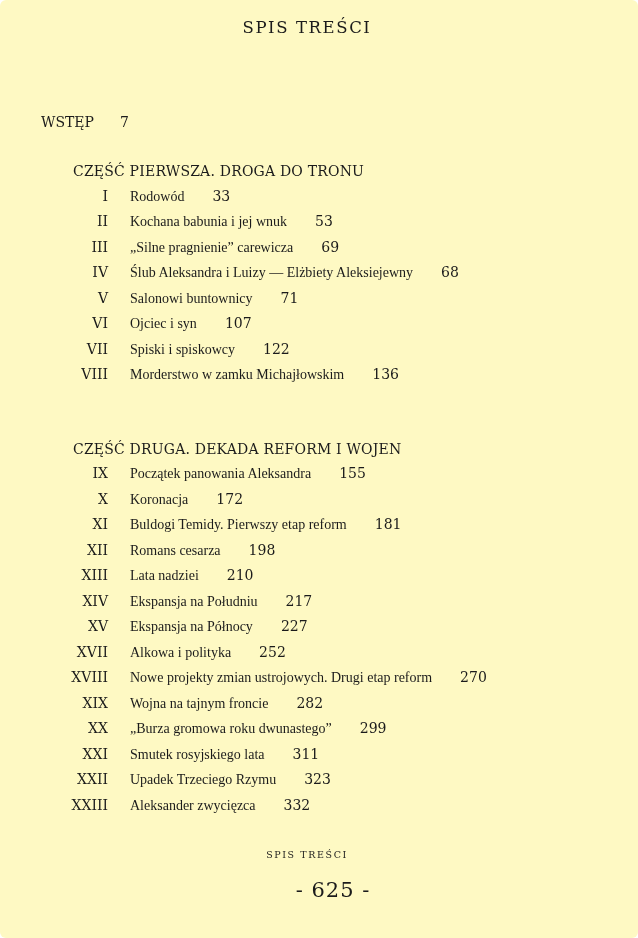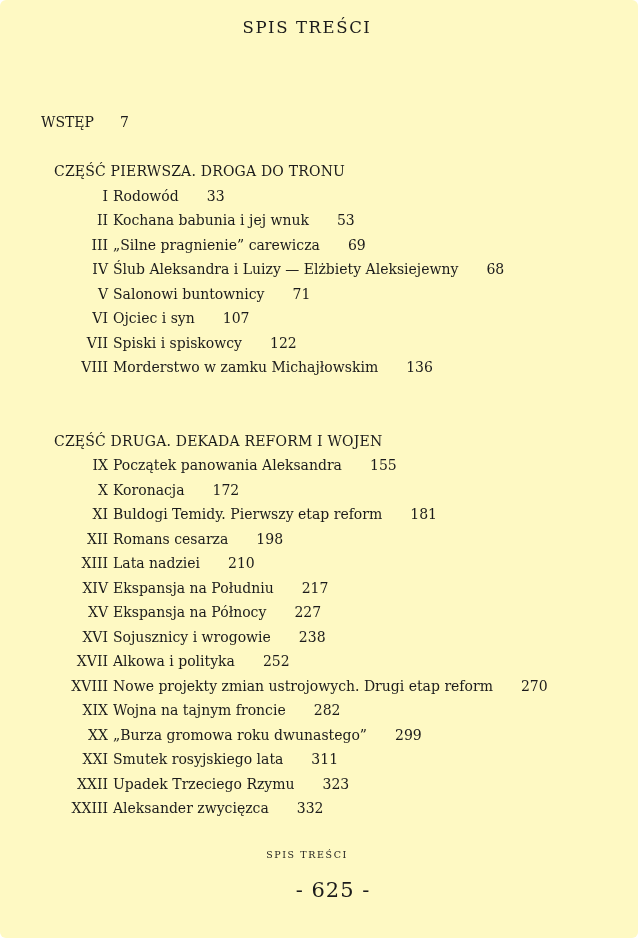--- a/index.html
+++ b/index.html
@@ -35,40 +35,40 @@
     line-height: 24.5px;
   }
   .intro-row {
     padding-left: 41px;
     display: flex;
     align-items: baseline;
   }
   .intro-row .pg { margin-left: 26px; }
 
   .part-heading {
-    padding-left: 54px;
+    padding-left: 73px;
     letter-spacing: 0.2px;
     white-space: nowrap;
   }
   .part-heading.first { margin-top: 24.5px; }
   .part-heading.second { margin-top: 49px; }
 
   .entry {
     display: flex;
     align-items: baseline;
     padding-left: 64px;
     white-space: nowrap;
   }
   .entry .num {
     display: inline-block;
     width: 44px;
     flex: 0 0 44px;
     text-align: right;
   }
-  .entry .ct { margin-left: 5px; }
+  .entry .ct { margin-left: 22px; font-family: Liberation Serif, serif; }
   .entry .pg { margin-left: 28px; }
 
   .running-title {
     top: 849px;
     font-size: 9.5px;
     letter-spacing: 1.6px;
   }
   .page-number {
     top: 878px;
     font-size: 21px;
@@ -164,25 +164,20 @@
       <span class="num">XIV</span>
       <span class="ct">Ekspansja na Południu</span>
       <span class="pg">217</span>
     </div>
     <div class="entry">
       <span class="num">XV</span>
       <span class="ct">Ekspansja na Północy</span>
       <span class="pg">227</span>
     </div>
     <div class="entry">
-      <span class="num">XVI</span>
-      <span class="ct">Sojusznicy i wrogowie</span>
-      <span class="pg">238</span>
-    </div>
-    <div class="entry">
       <span class="num">XVII</span>
       <span class="ct">Alkowa i polityka</span>
       <span class="pg">252</span>
     </div>
     <div class="entry">
       <span class="num">XVIII</span>
       <span class="ct">Nowe projekty zmian ustrojowych. Drugi etap reform</span>
       <span class="pg">270</span>
     </div>
     <div class="entry">

